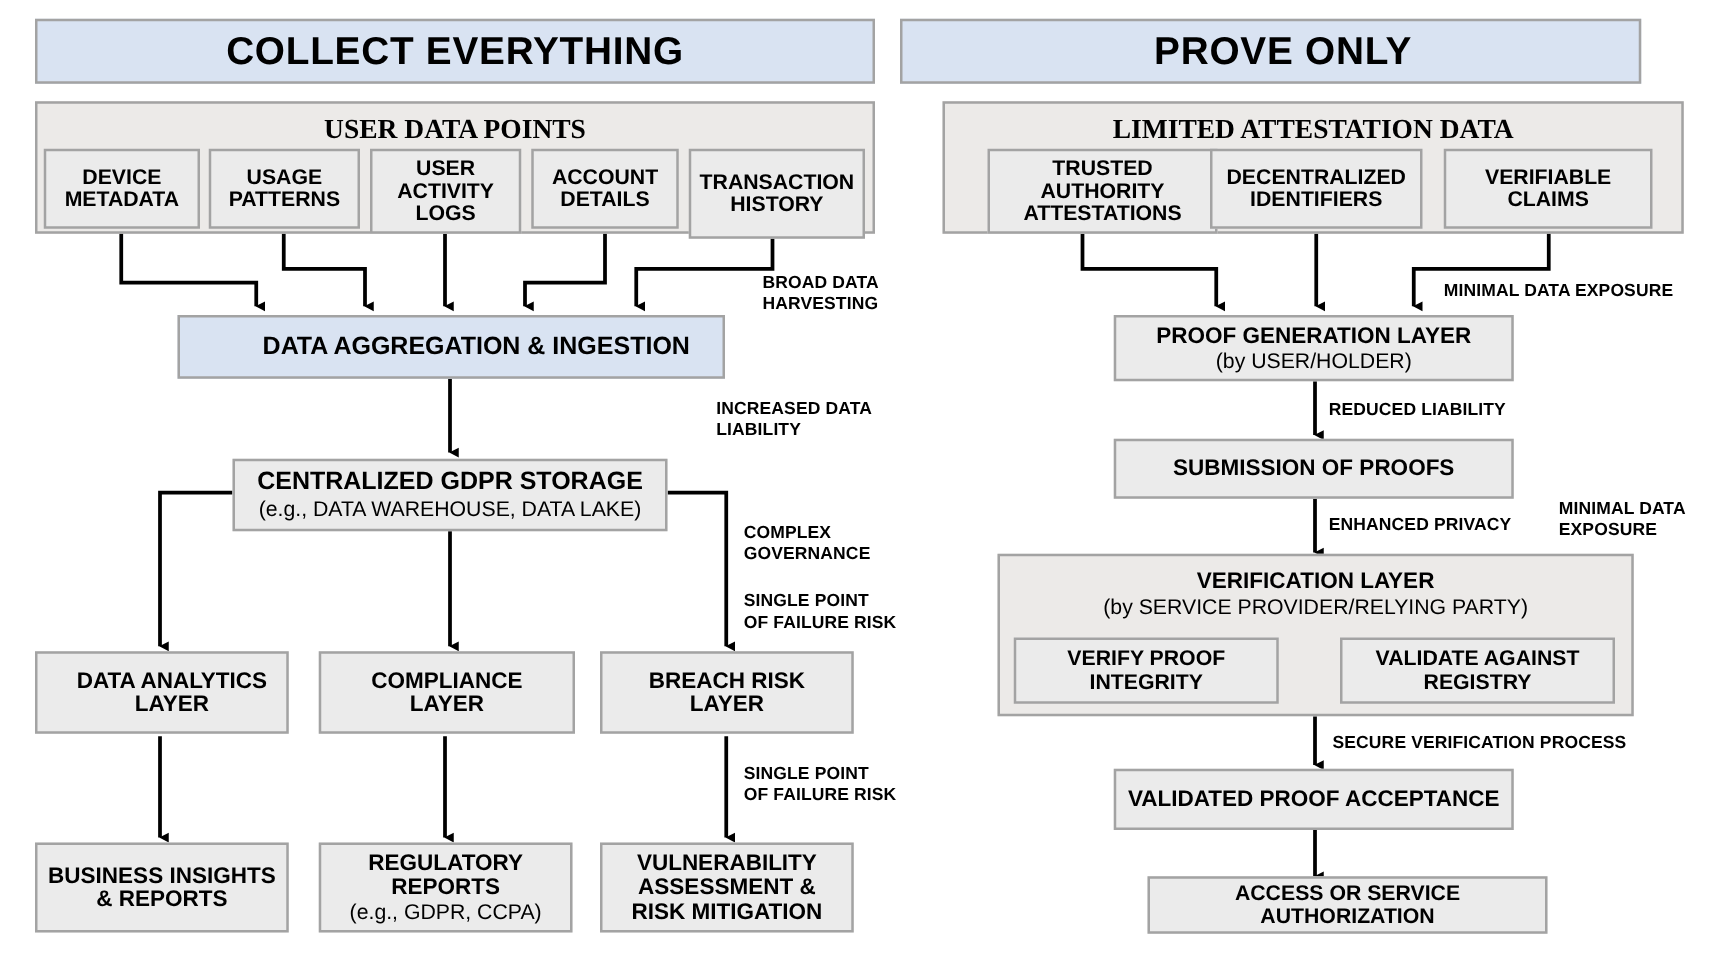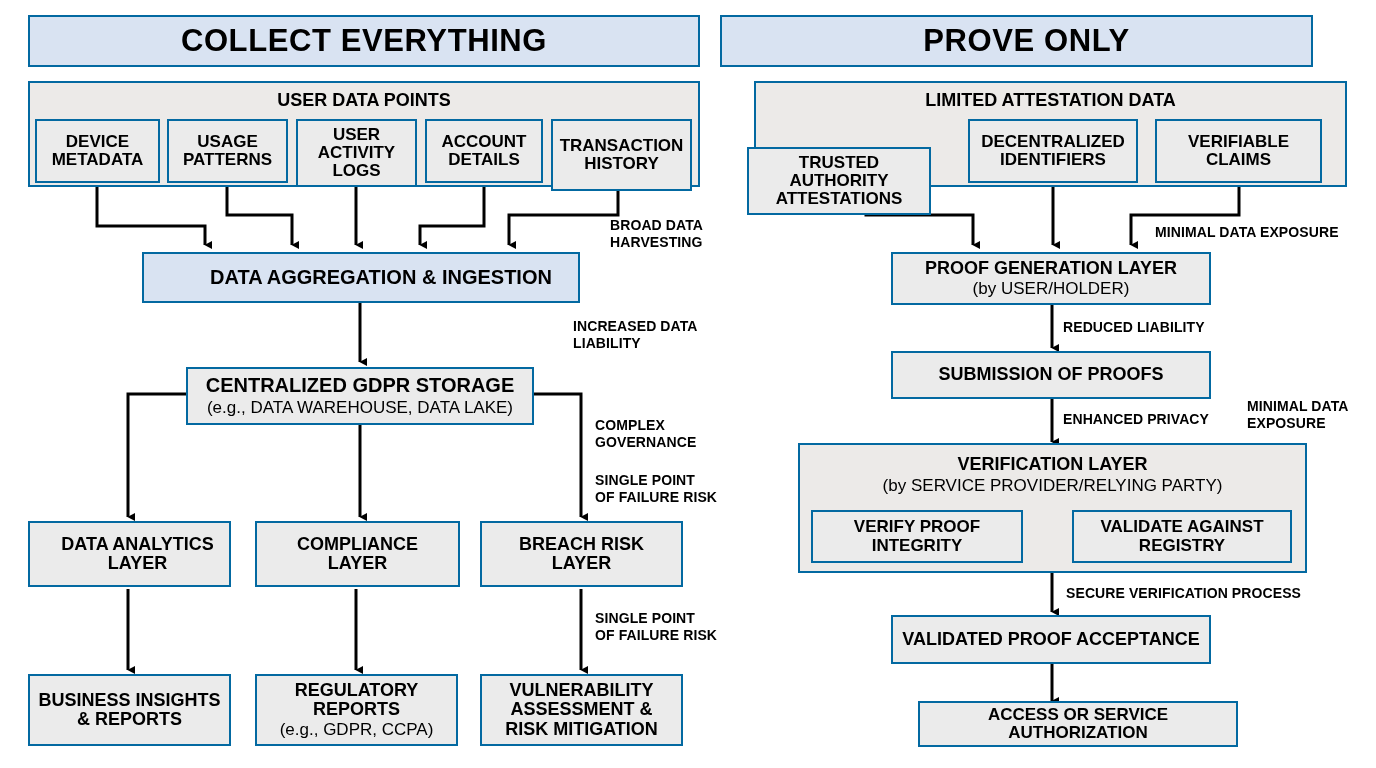--- a/index.html
+++ b/index.html
@@ -6,29 +6,29 @@
   body{
     width:1376px;height:768px;position:relative;overflow:hidden;
     font-family:"Liberation Sans","DejaVu Sans",sans-serif;
     color:#000;
   }
   #canvas{position:absolute;left:0;top:0;width:1376px;height:768px;}
   svg.wires{position:absolute;left:0;top:0;width:1376px;height:768px;pointer-events:none;}
 
   .node{
     position:absolute;box-sizing:border-box;
-    border:2px solid #0369a1;
+    border:2px solid #a3a3a3;
     background:#ebebeb;
     display:flex;flex-direction:column;align-items:center;justify-content:center;
     text-align:left;line-height:1.06;
   }
   .node.blue{background:#d9e3f2;}
   .node.container{background:#eceae8;align-items:center;justify-content:flex-start;}
   .title-bar{font-size:31px;font-weight:bold;letter-spacing:.6px;}
-  .container-title{font-size:18px;font-weight:bold;margin-top:8px;}
+  .container-title{font-size:22px;font-weight:bold;margin-top:8px;font-family:Liberation Serif, serif;}
   .l1{font-size:17px;font-weight:bold;}
   .l2{font-size:18px;font-weight:bold;}
   .l3{font-size:20px;font-weight:bold;}
   .sub{font-size:17px;font-weight:normal;}
   .edge-label{
     position:absolute;font-size:14px;font-weight:bold;line-height:1.22;
     letter-spacing:.1px;white-space:pre-line;
   }
 </style>
 </head>
@@ -153,21 +153,21 @@
   </div>
 
   <div class="node blue" style="left:720px;top:15px;width:593px;height:52px;padding-left:20px;">
     <span class="title-bar">PROVE ONLY</span>
   </div>
 
   <div class="node container" style="left:754px;top:81px;width:593px;height:106px;">
     <span class="container-title">LIMITED ATTESTATION DATA</span>
   </div>
 
-  <div class="node" style="left:747px;top:119px;width:184px;height:68px;margin-top:28px;">
+  <div class="node" style="left:790px;top:119px;width:184px;height:68px;">
     <span class="l1">TRUSTED</span>
     <span class="l1">AUTHORITY</span>
     <span class="l1">ATTESTATIONS</span>
   </div>
   <div class="node" style="left:968px;top:119px;width:170px;height:64px;">
     <span class="l1">DECENTRALIZED</span>
     <span class="l1">IDENTIFIERS</span>
   </div>
   <div class="node" style="left:1155px;top:119px;width:167px;height:64px;">
     <span class="l1">VERIFIABLE</span>

